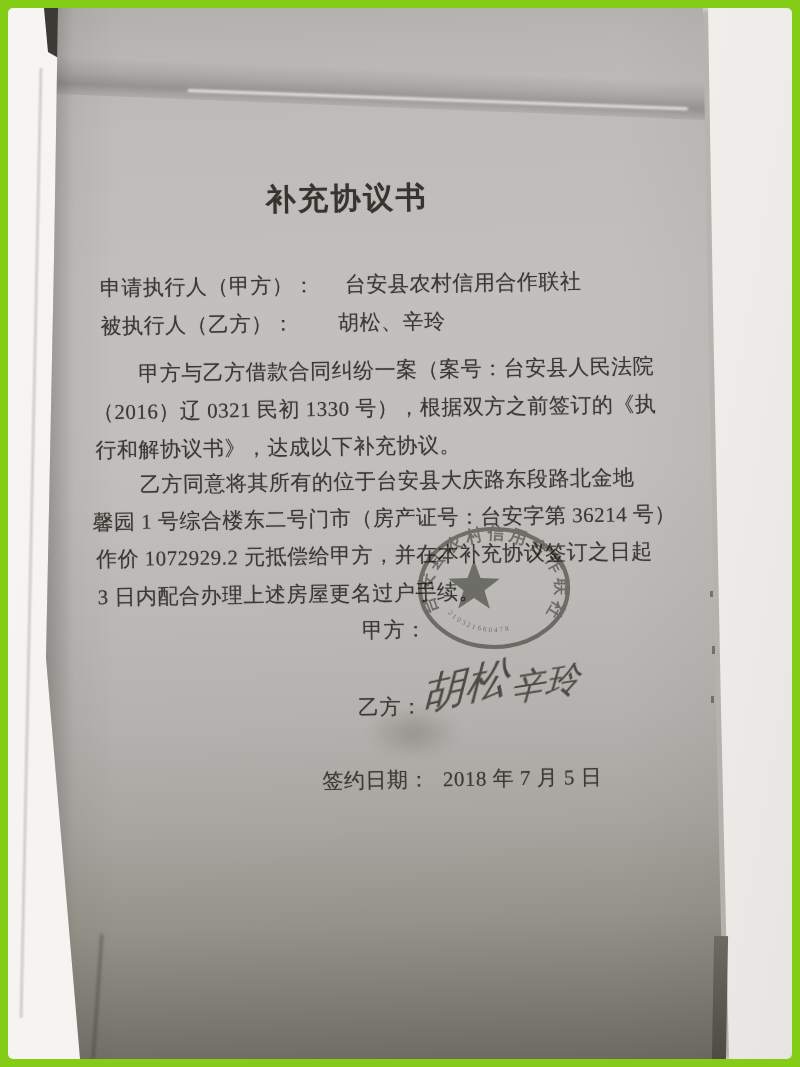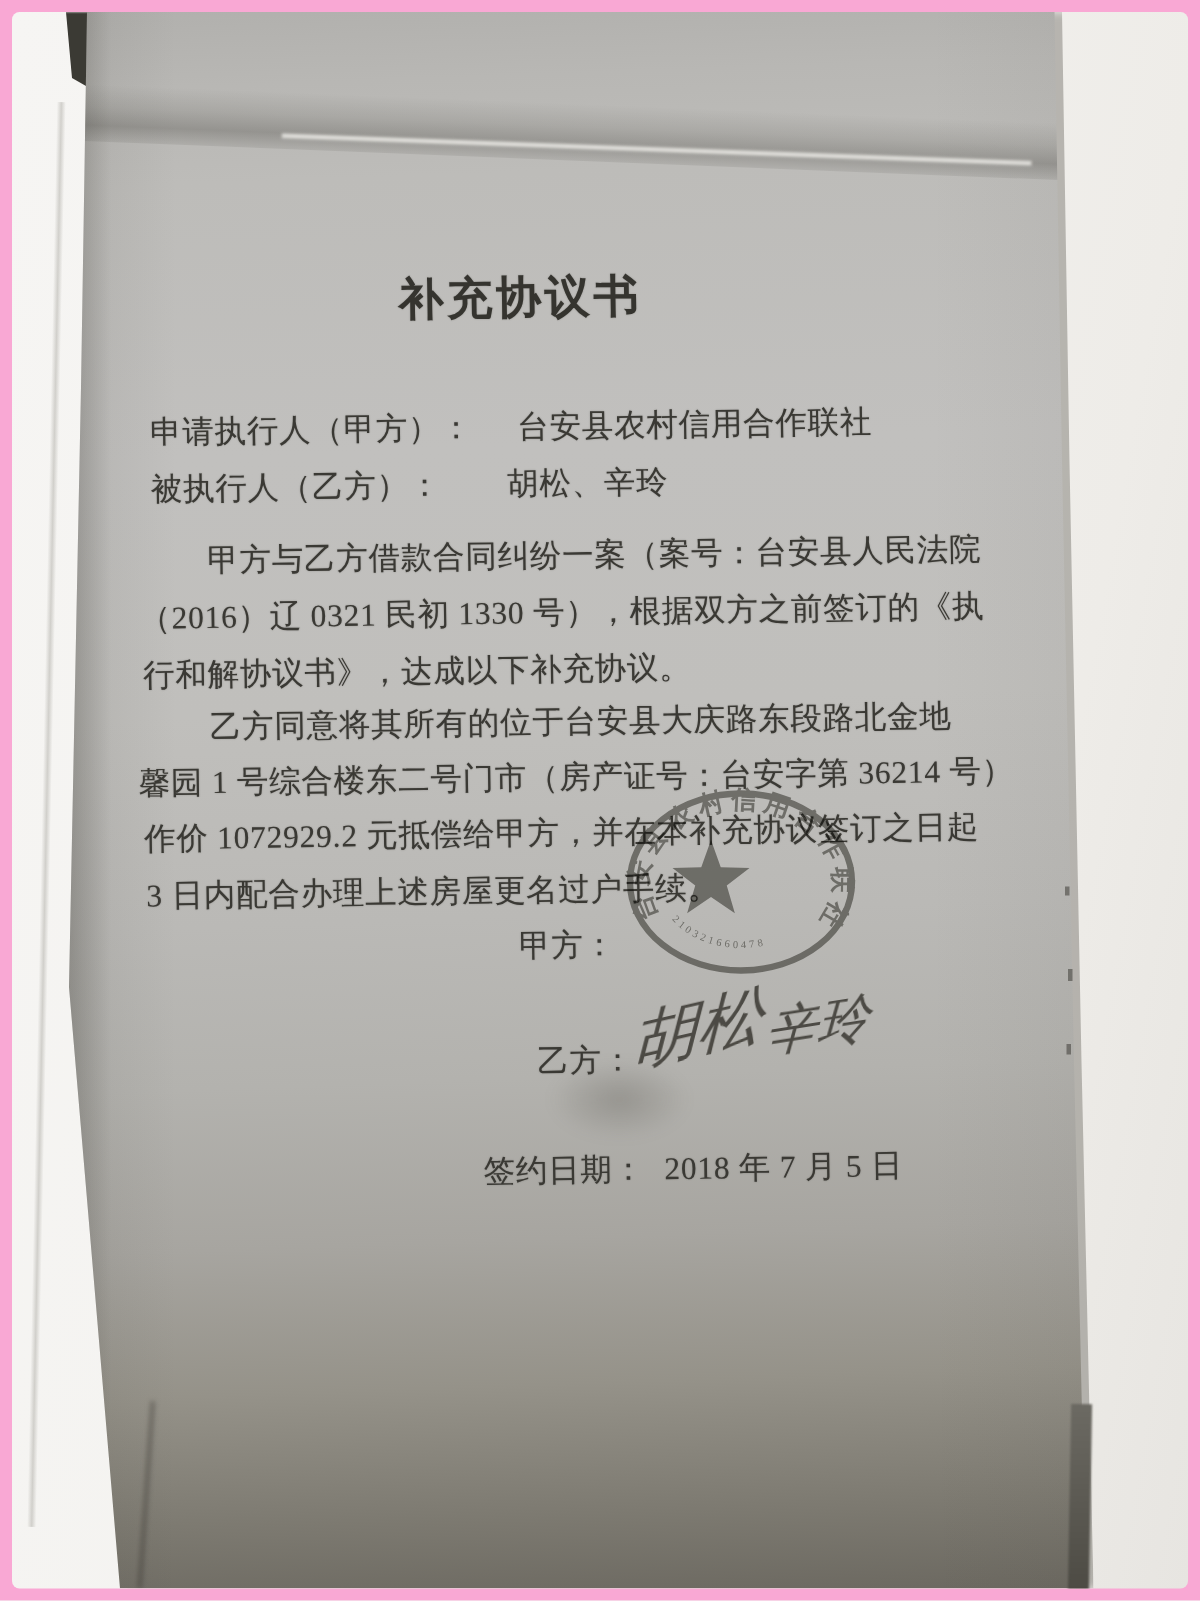--- a/index.html
+++ b/index.html
@@ -1,21 +1,21 @@
 <!DOCTYPE html>
 <html><head>
 <meta charset="utf-8">
 <style>
   html,body{margin:0;padding:0;}
   body{
     width:800px;height:1067px;overflow:hidden;
     background:#eff1f0;
     font-family:"Liberation Serif","DejaVu Serif",serif;
   }
-  .frame{position:relative;width:800px;height:1067px;background:#f9a8d4;}
+  .frame{position:relative;width:800px;height:1067px;background:#84cc16;}
   .photo{
     position:absolute;left:8px;top:8px;width:784px;height:1051px;
     border-radius:5px;overflow:hidden;
     background:linear-gradient(100deg,#f6f5f3 0%,#f3f2ef 50%,#eeece8 82%,#e7e5e1 100%);
   }
   
   .dark-gap{
     position:absolute;left:0;top:0;width:70px;height:60px;
     clip-path:polygon(36px 0,62px 0,54px 52px,40px 44px);
     background:#3b3a34;filter:blur(.6px);
@@ -127,21 +127,21 @@
 
         <div class="ln" style="left:132px;top:348px;">甲方与乙方借款合同纠纷一案（案号：台安县人民法院</div>
         <div class="ln" style="left:86px;top:386px;">（2016）辽 0321 民初 1330 号），根据双方之前签订的《执</div>
         <div class="ln" style="left:88px;top:424px;">行和解协议书》，达成以下补充协议。</div>
 
         <div class="ln" style="left:132px;top:459px;">乙方同意将其所有的位于台安县大庆路东段路北金地</div>
         <div class="ln" style="left:84px;top:496px;">馨园 1 号综合楼东二号门市（房产证号：台安字第 36214 号）</div>
         <div class="ln" style="left:87px;top:533px;">作价 1072929.2 元抵偿给甲方，并在本补充协议签订之日起</div>
         <div class="ln" style="left:88px;top:571px;">3 日内配合办理上述房屋更名过户手续。</div>
 
-        <div class="ln" style="left:336px;top:608px;">甲方：</div>
+        <div class="ln" style="left:352px;top:608px;">甲方：</div>
         <div class="ln" style="left:347px;top:685px;">乙方：</div>
 
         <div class="ln" style="left:310px;top:758px;"><span>签约日期：</span><span class="gapC"></span><span>2018 年 7 月 5 日</span></div>
       </div>
     </div>
 
     <div class="sig sig1">胡松</div>
     <div class="sig sig2">辛玲</div>
     <div class="smudge"></div>
 

